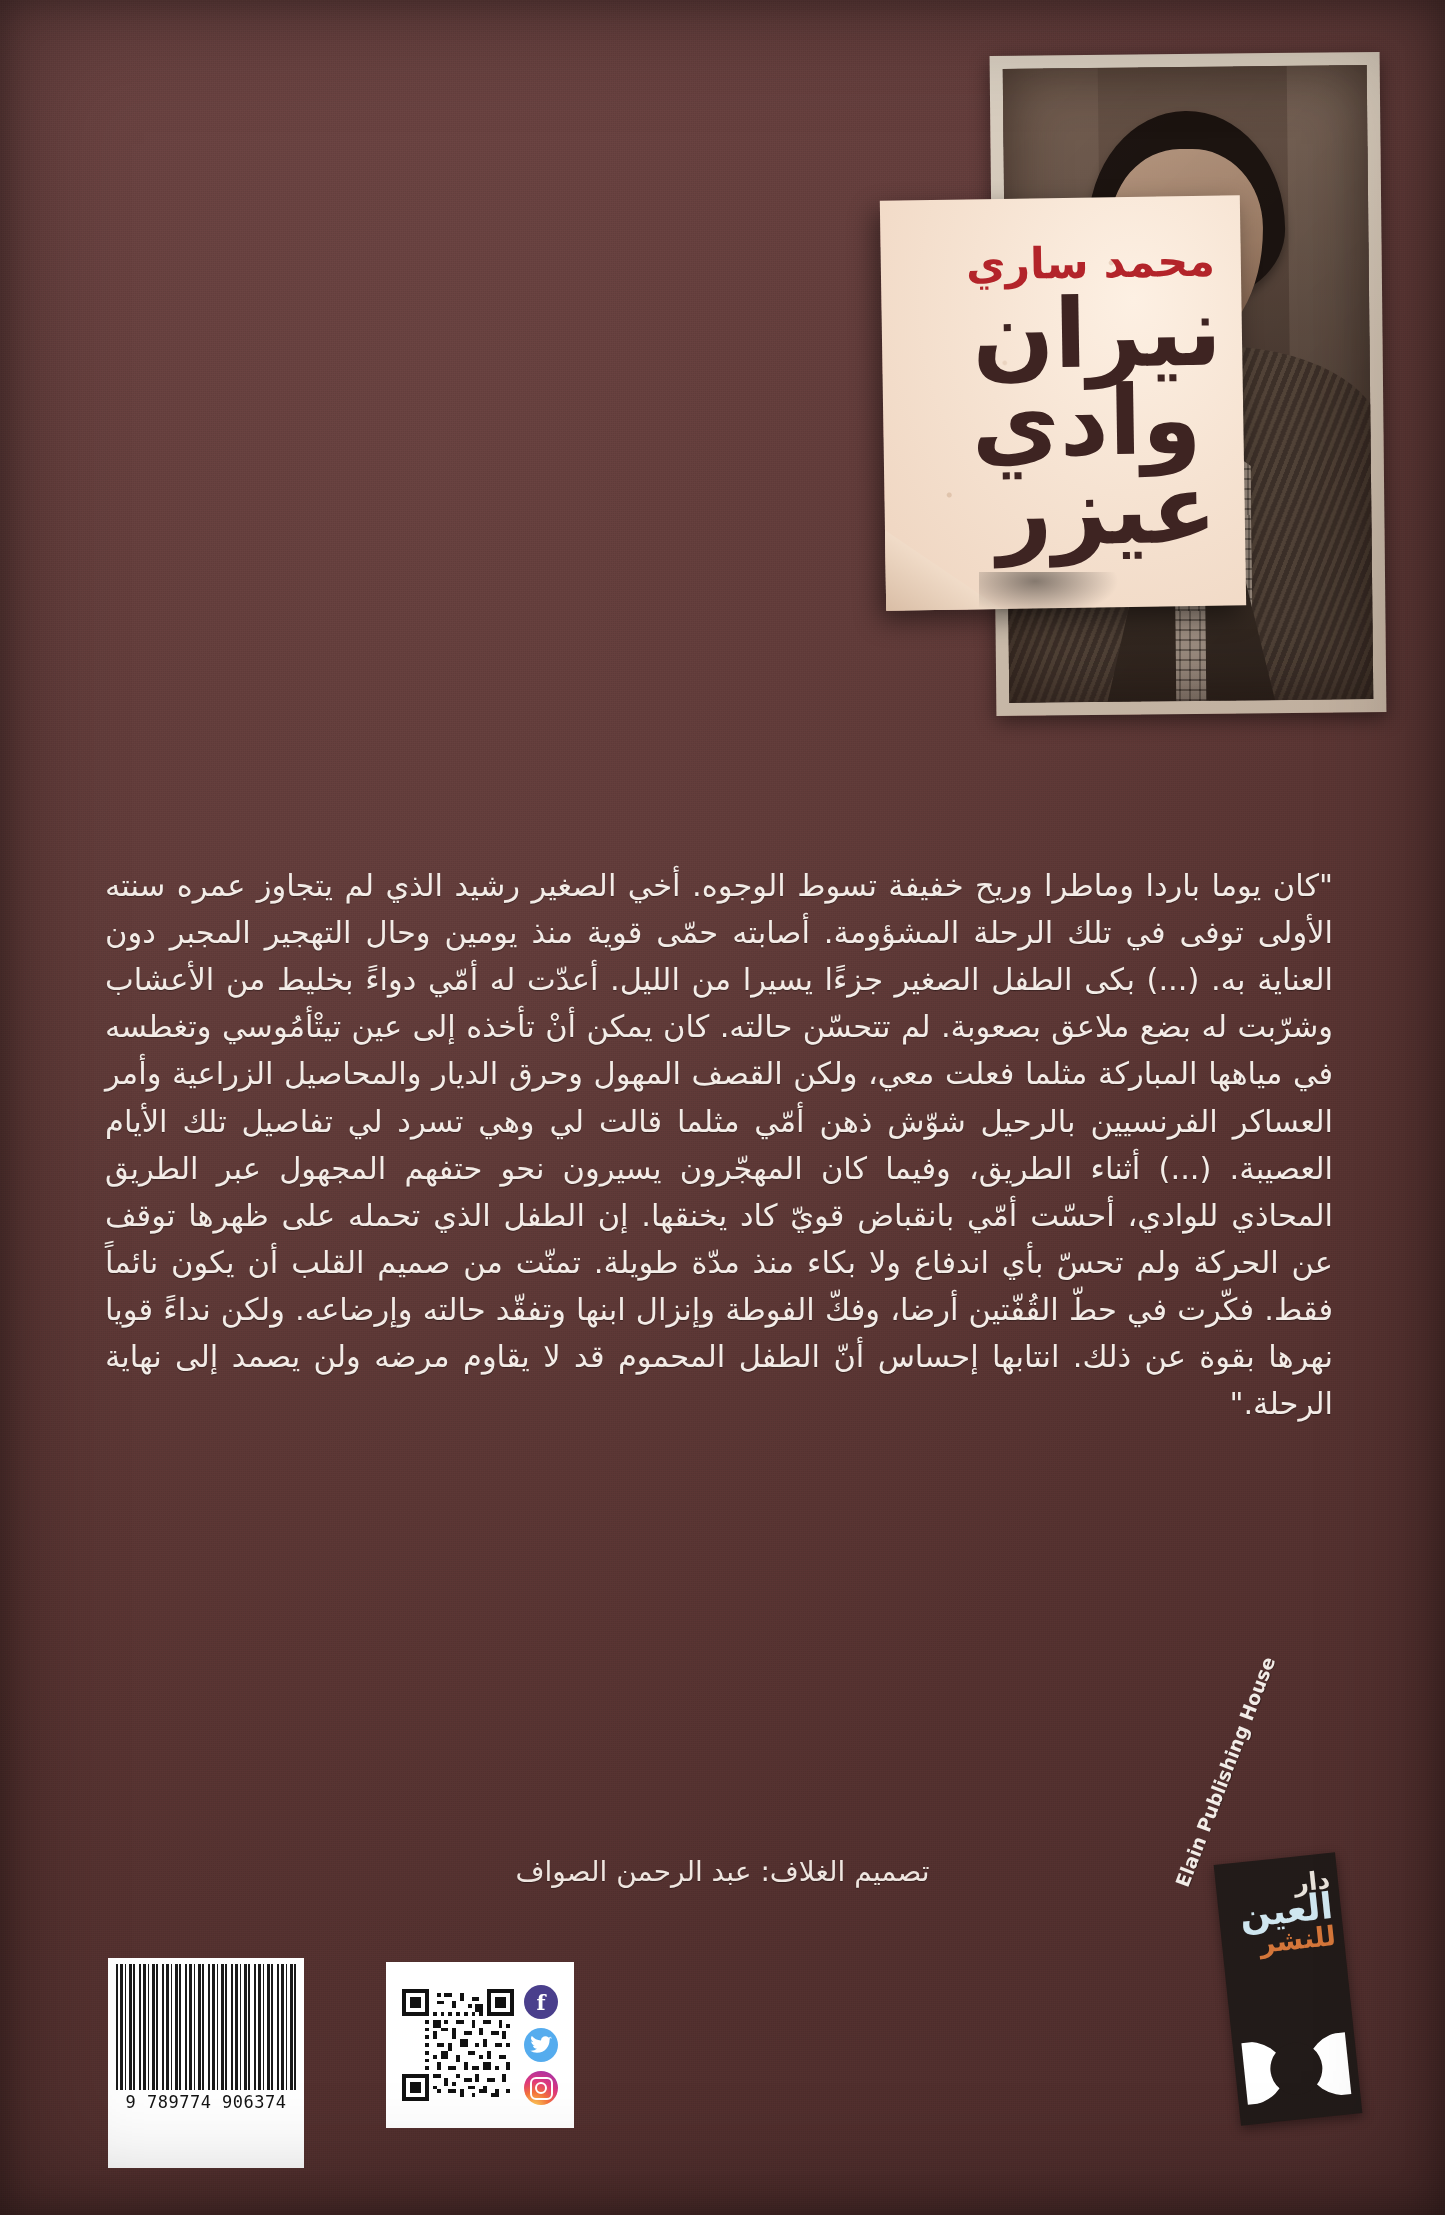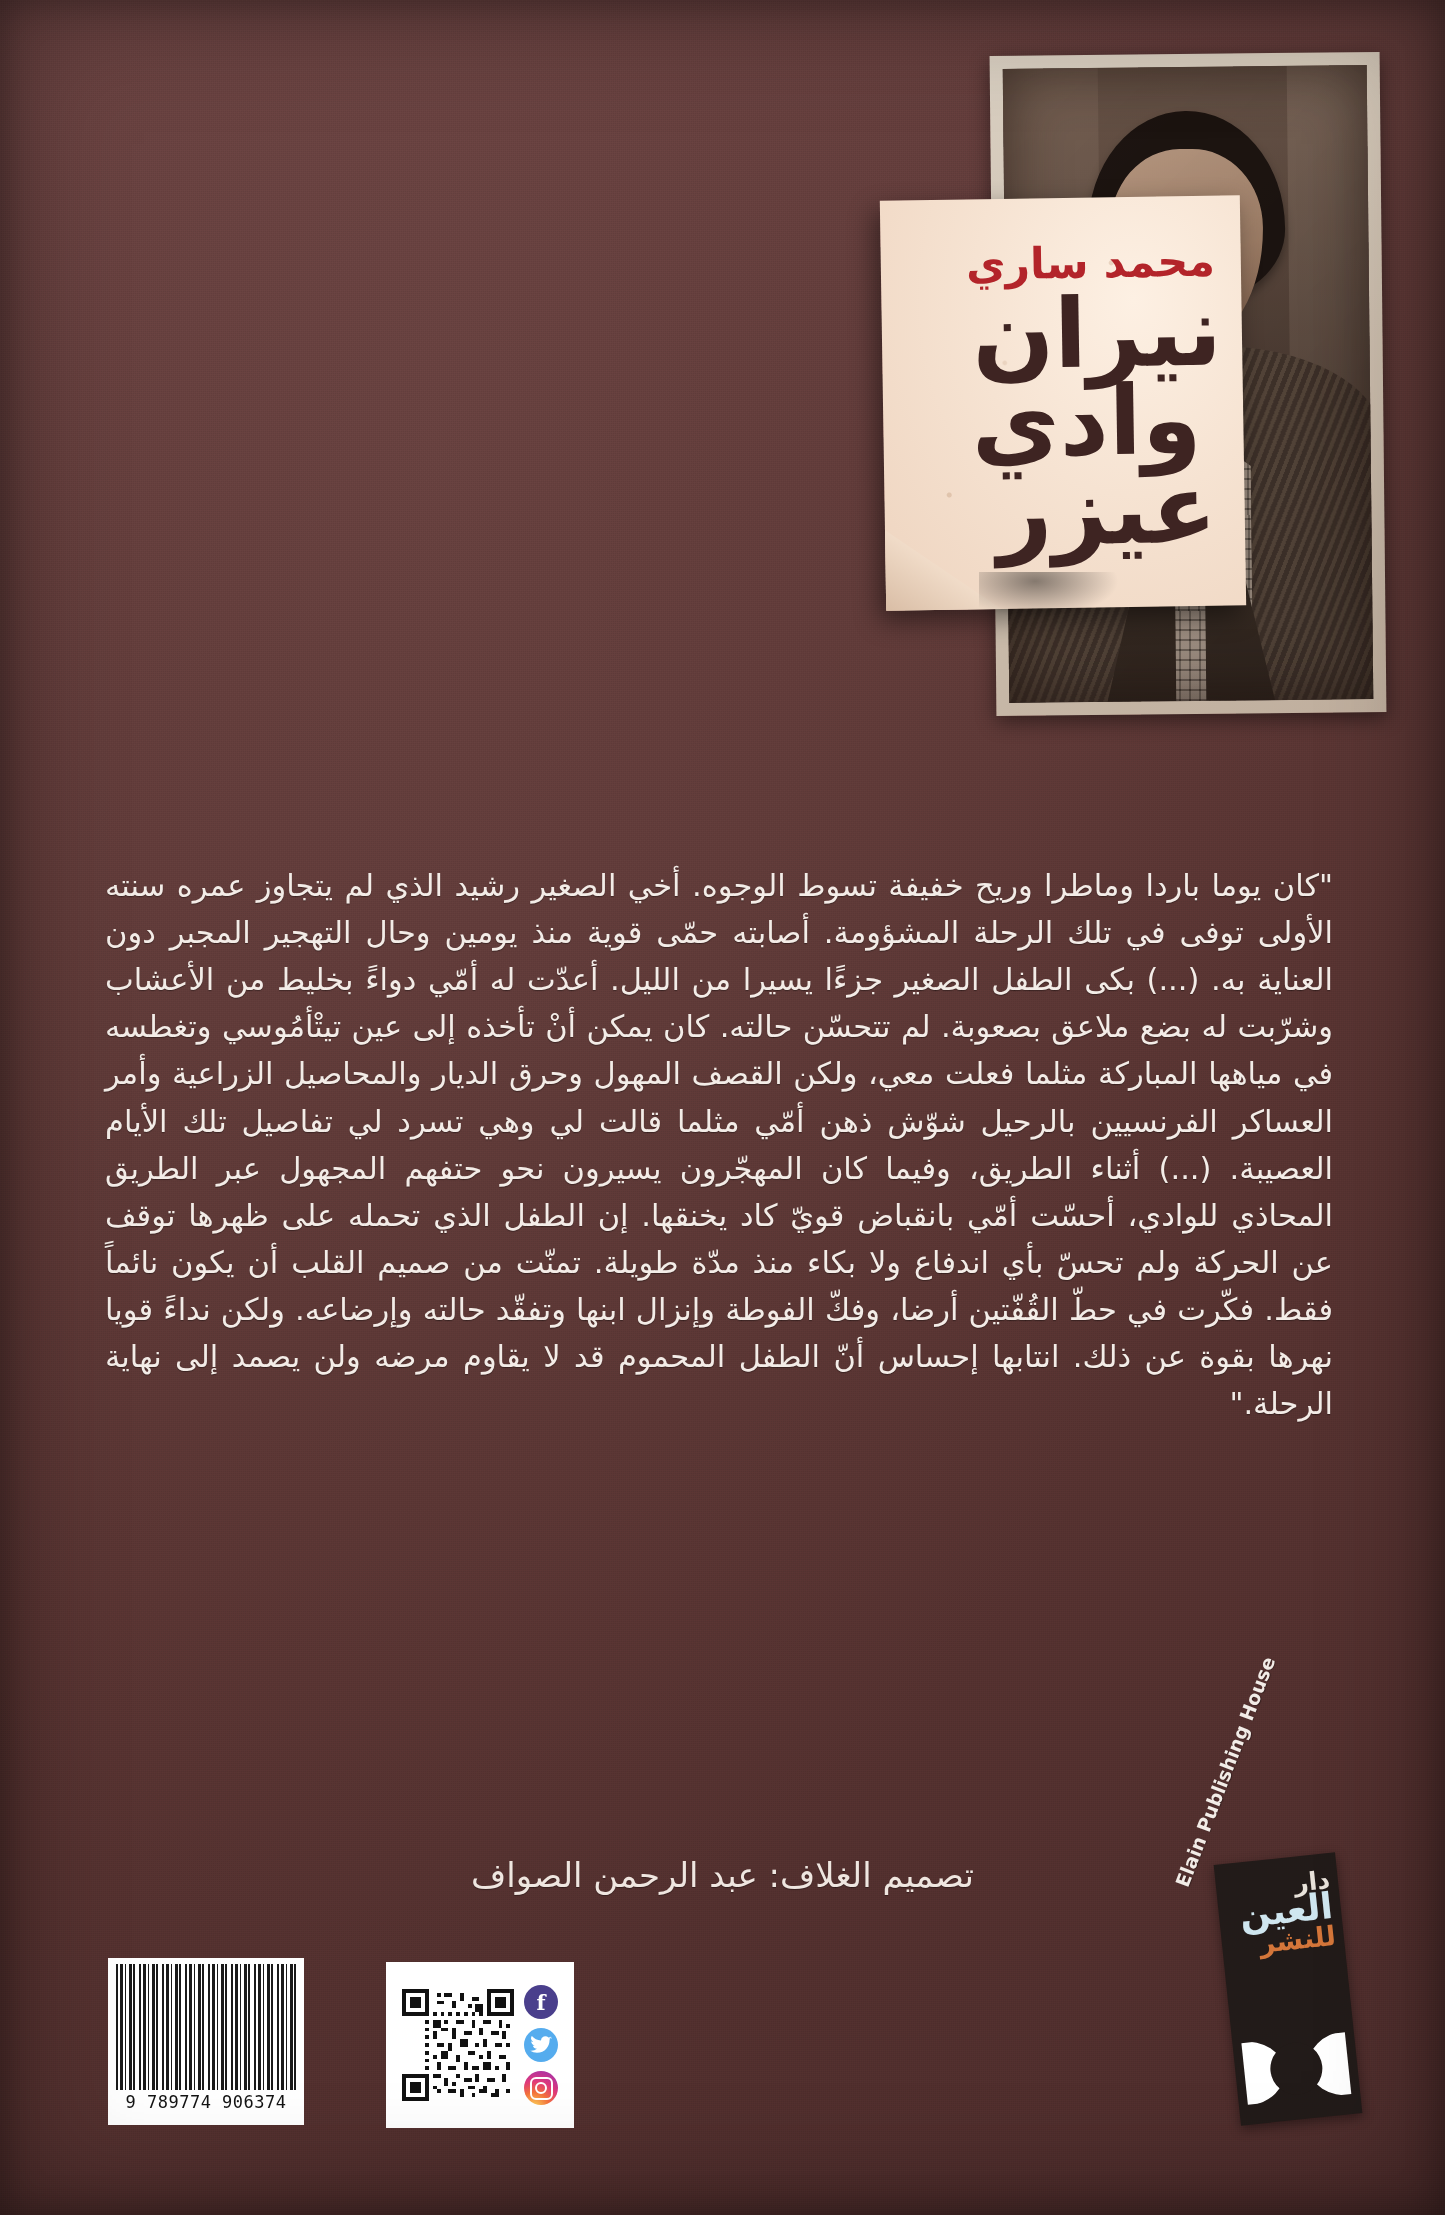--- a/index.html
+++ b/index.html
@@ -242,21 +242,21 @@
   .blurb .last { text-align-last: right; }
 
   
   .designer-credit {
     position: absolute;
     top: 1855px;
     right: 0;
     left: 0;
     text-align: center;
     color: #efe6e0;
-    font-size: 34px;
+    font-size: 28px;
     direction: rtl;
     z-index: 12;
     text-shadow: 0 1px 1px rgba(0,0,0,.35);
   }
 
   
   .publisher {
     position: absolute;
     top: 1848px;
     right: 92px;
@@ -314,21 +314,21 @@
     white-space: nowrap;
     text-shadow: 0 1px 1px rgba(0,0,0,.4);
   }
 
   
   .barcode-box {
     position: absolute;
     top: 1958px;
     left: 108px;
     width: 196px;
-    height: 167px;
+    height: 210px;
     background: #ffffff;
     z-index: 14;
     padding: 6px 8px 18px 8px;
     box-sizing: border-box;
   }
   .bars {
     width: 100%;
     height: 126px;
     background-image: repeating-linear-gradient(90deg,
       #1a1a1a 0px, #1a1a1a 2px, #fff 2px, #fff 4px,

